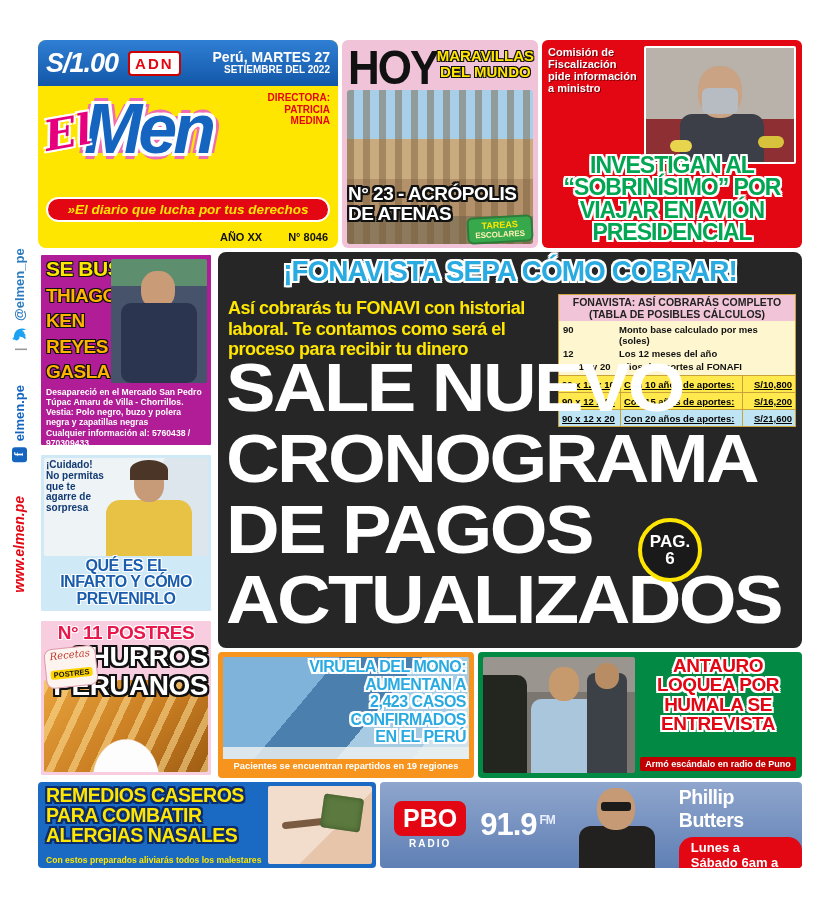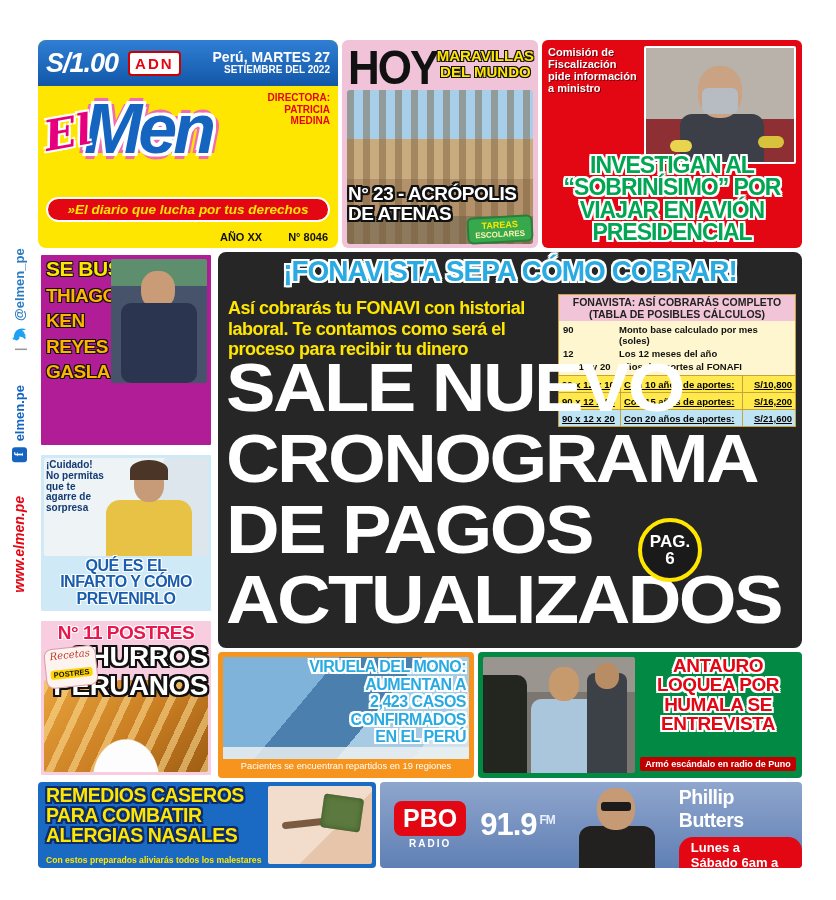--- a/index.html
+++ b/index.html
@@ -119,21 +119,21 @@
   .fv-pag { position:absolute; left:420px; top:266px; width:64px; height:64px; border-radius:50%; background:#1a1a1a; border:4px solid #ffe600; z-index:7;
     display:flex; flex-direction:column; align-items:center; justify-content:center; color:#fff; font-weight:bold; line-height:1; }
   .fv-pag .p1 { font-size:17px; } .fv-pag .p2 { font-size:17px; }
 
   
   .viruela { position:absolute; left:218px; top:652px; width:256px; height:126px; background:#f7941d; border-radius:4px; padding:5px; }
   .vi-photo { position:absolute; left:5px; top:5px; right:5px; bottom:5px; border-radius:2px; overflow:hidden;
     background:linear-gradient(130deg,#7fb3d9 0 34%, #4a7fae 34% 58%, #a6cbe2 58% 80%, #cfe2ee 80%); }
   .vi-bench { position:absolute; left:0; bottom:0; width:100%; height:26px; background:rgba(235,240,240,.85); }
   .vi-headline { position:absolute; right:8px; top:6px; text-align:right; color:#29abe2; font-weight:bold; font-size:16px; line-height:1.1; letter-spacing:-0.5px; z-index:2; }
-  .vi-footer { position:absolute; left:5px; right:5px; bottom:5px; background:#f7941d; color:#fff; font-weight:normal; font-size:9.3px; text-align:center; padding:2px 0; z-index:3; }
+  .vi-footer { position:absolute; left:5px; right:5px; bottom:5px; background:#f7941d; color:#fff; font-weight:bold; font-size:9.3px; text-align:center; padding:2px 0; z-index:3; }
 
   
   .antauro { position:absolute; left:478px; top:652px; width:324px; height:126px; background:#028a44; border-radius:4px; }
   .an-photo { position:absolute; left:5px; top:5px; width:152px; height:116px; border-radius:2px; overflow:hidden;
     background:linear-gradient(180deg,#9a958e 0 30%, #7b766f 30% 100%); }
   .an-cop { position:absolute; left:0; top:18px; width:44px; height:98px; background:#23261f; border-radius:0 10px 0 0; }
   .an-head { position:absolute; left:66px; top:10px; width:30px; height:34px; background:#c79a6e; border-radius:45%; }
   .an-shirt { position:absolute; left:48px; top:42px; width:66px; height:74px; background:#a9c6dd; border-radius:10px 10px 0 0; }
   .an-guy2 { position:absolute; right:8px; top:16px; width:40px; height:100px; background:#3c4148; border-radius:8px 8px 0 0; }
   .an-head2 { position:absolute; right:16px; top:6px; width:24px; height:26px; background:#b98d63; border-radius:45%; }
@@ -252,20 +252,25 @@
     <div class="sb-label ob1">SE BUSCA</div>
     <div class="sb-names ob1">
       <div>THIAGO</div>
       <div>KEN</div>
       <div>REYES</div>
       <div>GASLA</div>
     </div>
     <div class="sb-photo">
       <div class="sb-face"></div>
       <div class="sb-body"></div>
+    </div>
+    <div class="sb-details">
+      <p>Desapareció en el Mercado San Pedro Túpac Amaru de Villa - Chorrillos.</p>
+      <p>Vestia: Polo negro, buzo y polera negra y zapatillas negras</p>
+      <p>Cualquier información al: 5760438 / 970309433</p>
     </div>
   </section>
 
   <section class="infarto">
     <div class="inf-photo">
       <div class="inf-shirt"></div>
       <div class="inf-head"></div>
       <div class="inf-hair"></div>
     </div>
     <div class="inf-overlay">

